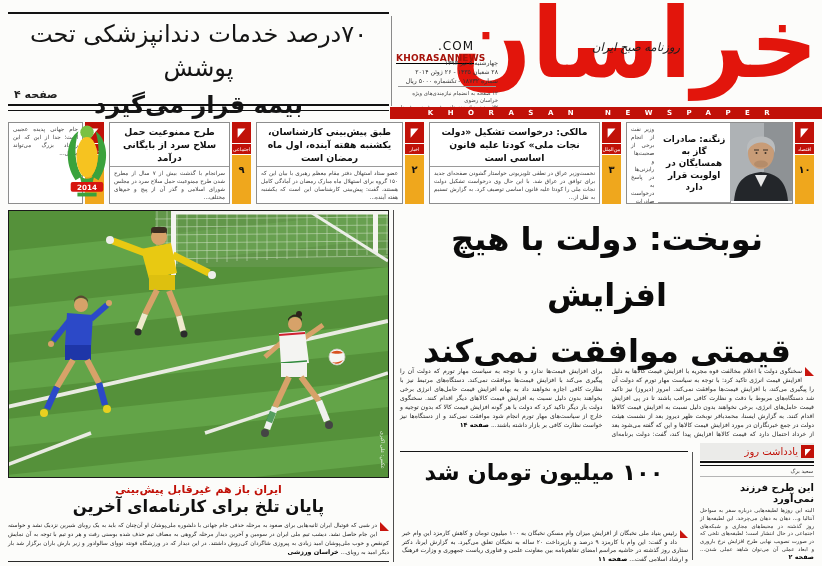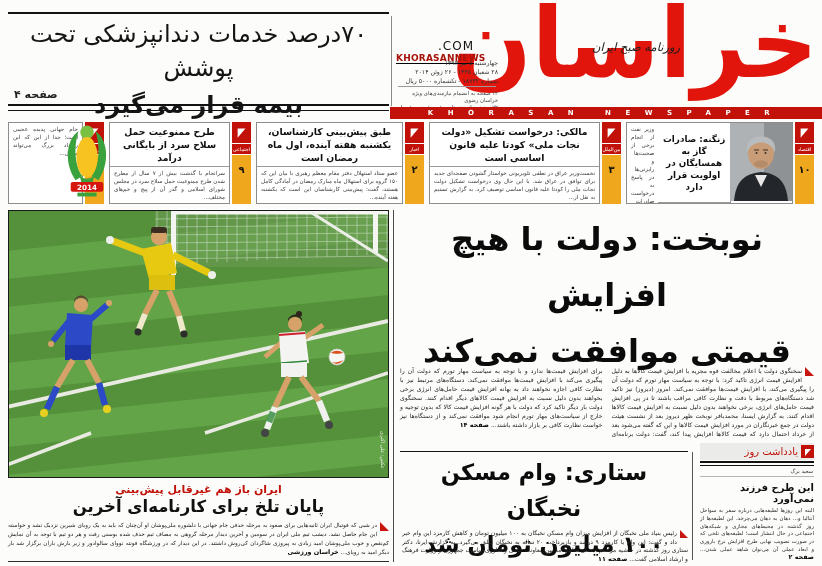--- a/index.html
+++ b/index.html
@@ -363,21 +363,20 @@
   <div class="abs mainbody">
     <svg class="lmark" width="9" height="9" viewBox="0 0 10 10">
         <polygon points="0,0 10,10 0,10" fill="#c8150e"></polygon>
       </svg>
     <span>سخنگوی دولت با اعلام مخالفت قوه مجریه با افزایش قیمت کالاها به دلیل افزایش قیمت انرژی تاکید کرد: با توجه به سیاست مهار تورم که دولت آن را پیگیری می‌کند، با افزایش قیمت‌ها موافقت نمی‌کند. امروز (دیروز) نیز تاکید شد دستگاه‌های مربوط با دقت و نظارت کافی مراقب باشند تا در پی افزایش قیمت حامل‌های انرژی، برخی نخواهند بدون دلیل نسبت به افزایش قیمت کالاها اقدام کنند. به گزارش ایسنا، محمدباقر نوبخت ظهر دیروز بعد از نشست هیئت دولت در جمع خبرنگاران در مورد افزایش قیمت کالاها و این که گفته می‌شود بعد از خرداد احتمال دارد که قیمت کالاها افزایش پیدا کند، گفت: دولت برنامه‌ای برای افزایش قیمت‌ها ندارد و با توجه به سیاست مهار تورم که دولت آن را پیگیری می‌کند با افزایش قیمت‌ها موافقت نمی‌کند. دستگاه‌های مرتبط نیز با نظارت کافی اجازه نخواهند داد به بهانه افزایش قیمت حامل‌های انرژی برخی بخواهند بدون دلیل نسبت به افزایش قیمت کالاهای دیگر اقدام کنند. سخنگوی دولت بار دیگر تاکید کرد که دولت با هر گونه افزایش قیمت کالا که بدون توجیه و خارج از سیاست‌های مهار تورم انجام شود موافقت نمی‌کند و از دستگاه‌ها نیز خواست نظارت کافی بر بازار داشته باشند...</span>
     <span class="pgref">صفحه ۱۴</span>
   </div>
 
   <div class="abs srule"></div>
   <div class="abs sathead">
-    <div class="l1">ستاری: وام مسکن نخبگان</div>
     <div class="l2">۱۰۰ میلیون تومان شد</div>
   </div>
   <div class="abs satbody">
     <svg class="lmark" width="8" height="8" viewBox="0 0 10 10">
         <polygon points="0,0 10,10 0,10" fill="#c8150e"></polygon>
       </svg>
     <span>رئیس بنیاد ملی نخبگان از افزایش میزان وام مسکن نخبگان به ۱۰۰ میلیون تومان و کاهش کارمزد این وام خبر داد و گفت: این وام با کارمزد ۹ درصد و بازپرداخت ۲۰ ساله به نخبگان تعلق می‌گیرد. به گزارش ایرنا، دکتر ستاری روز گذشته در حاشیه مراسم امضای تفاهم‌نامه بین معاونت علمی و فناوری ریاست جمهوری و وزارت فرهنگ و ارشاد اسلامی گفت...</span>
     <span class="pgref">صفحه ۱۱</span>
   </div>
 

